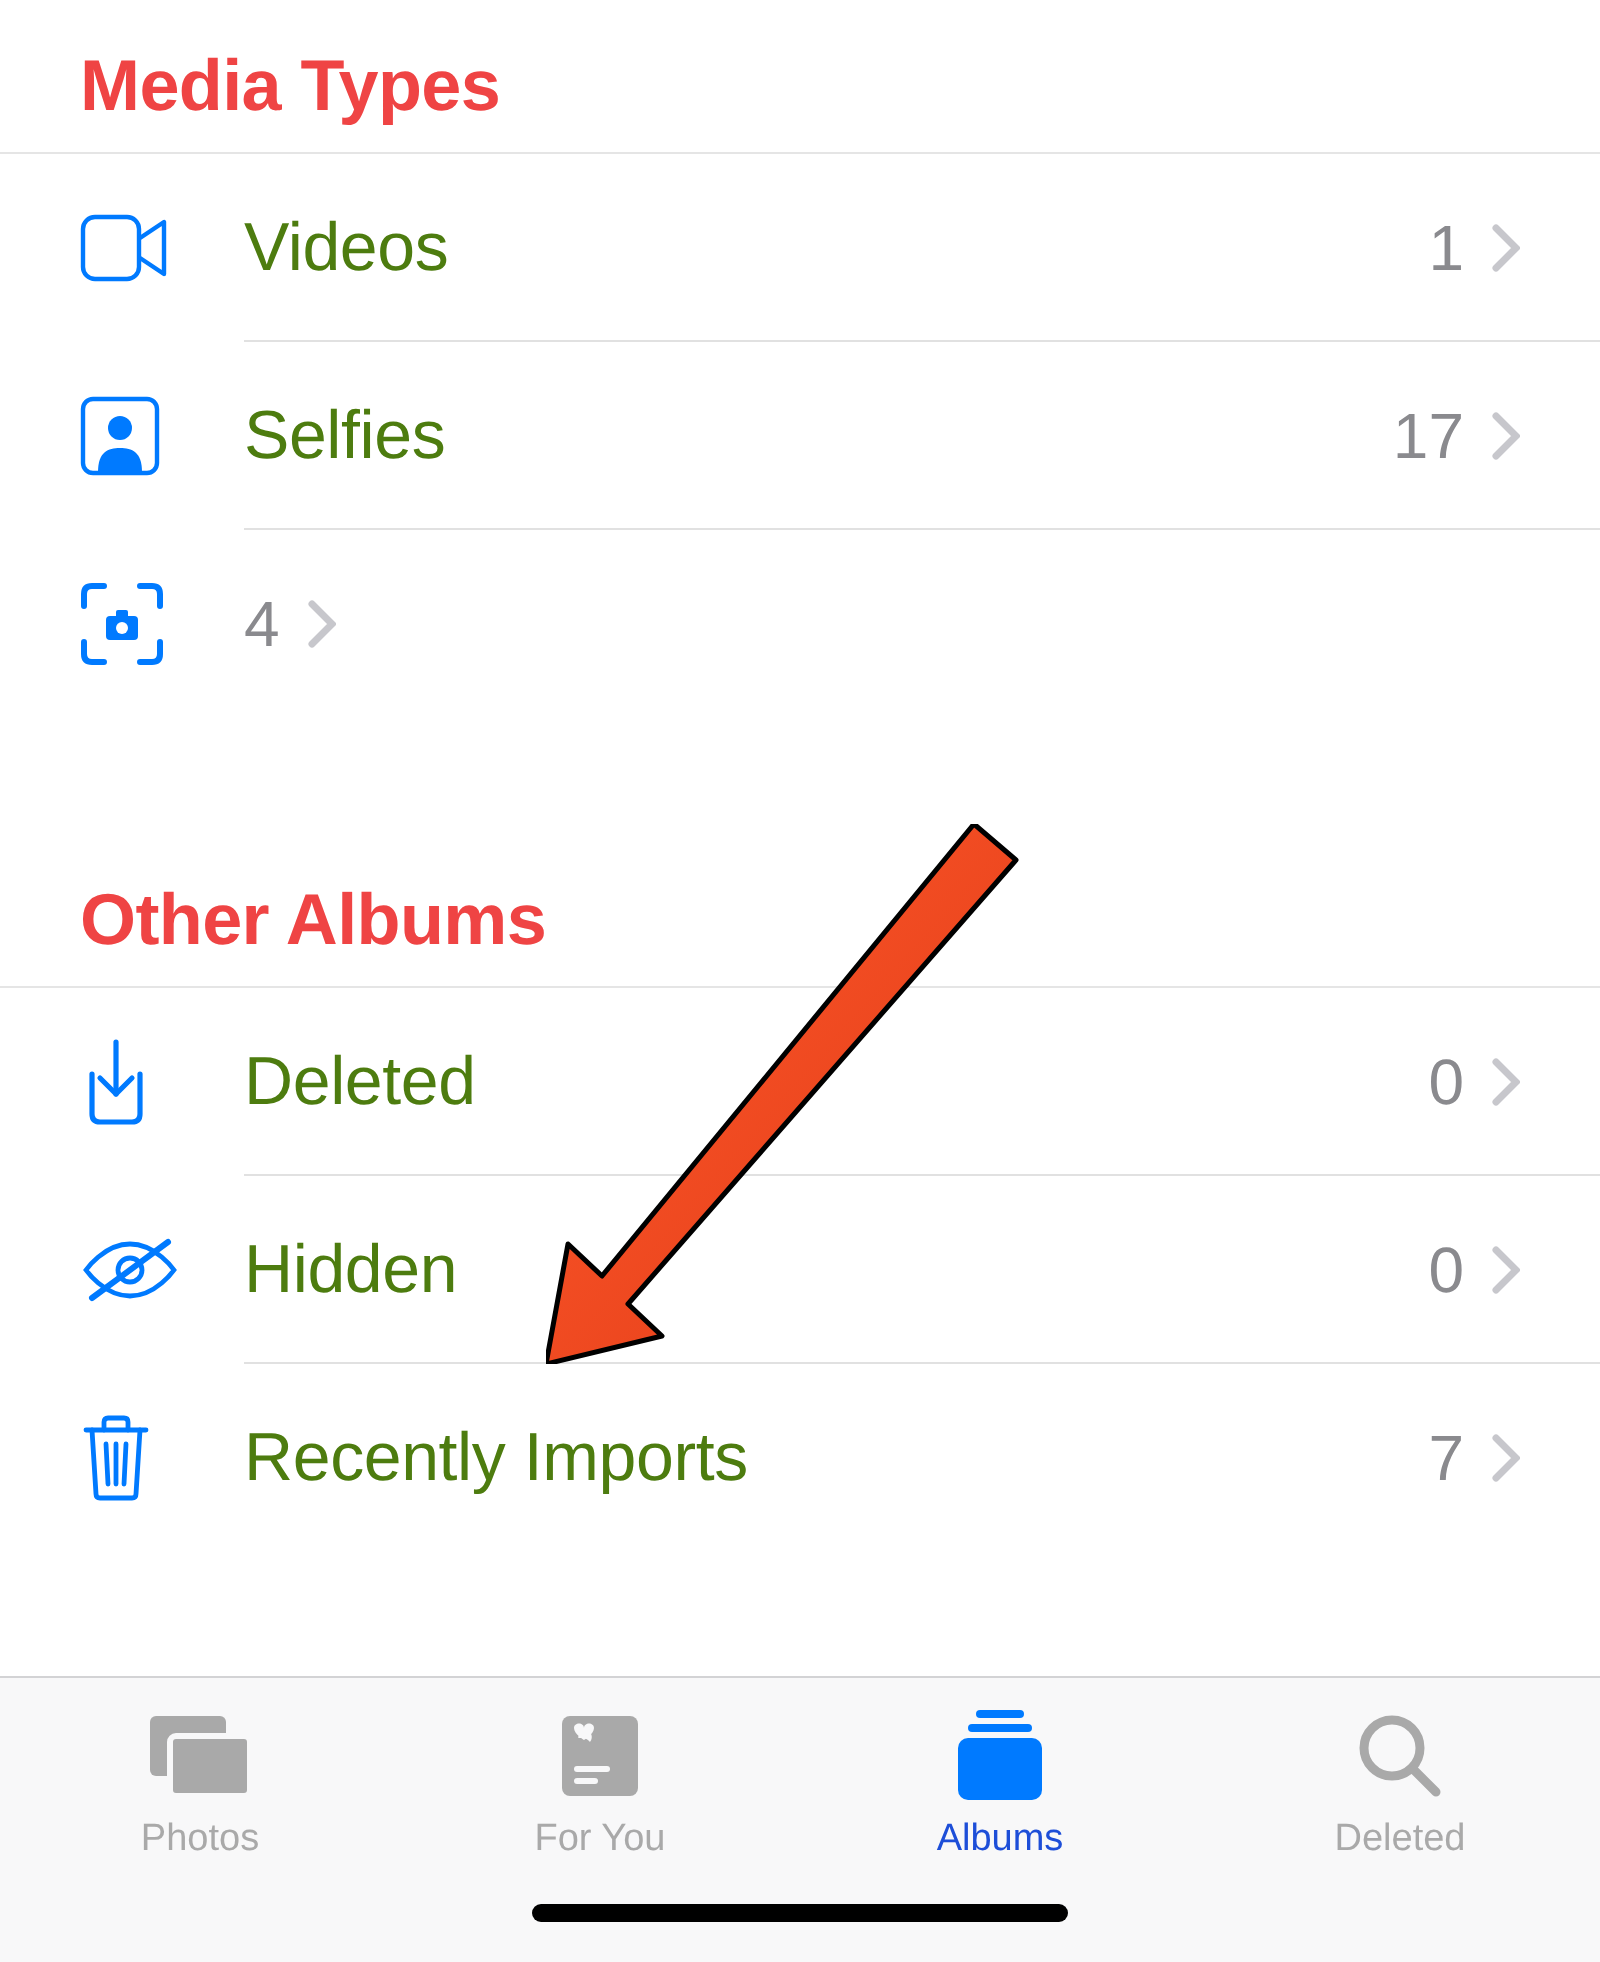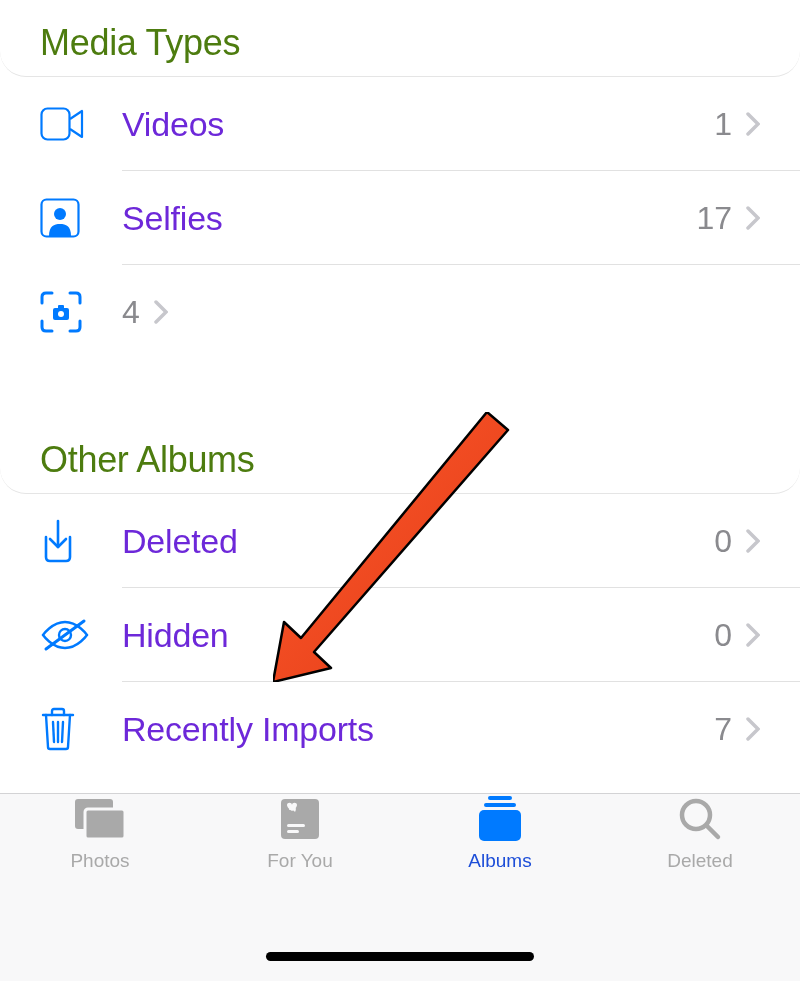--- a/index.html
+++ b/index.html
@@ -16,26 +16,25 @@
       position: relative;
       overflow: hidden;
     }
     .content {
       padding: 0;
       height: 788px;
       overflow: hidden;
     }
     .section-header {
       font-size: 36px;
-      font-weight: 400;
-      color: #4d7c0f;
+      font-weight: 700;
+      color: #ef4444;
       padding: 22px 40px 12px 40px;
       letter-spacing: -0.3px;
       border-bottom: 1px solid #e5e5e5;
-      border-radius: 26px;
     }
     .section-header.other {
       margin-top: 58px;
     }
     .list-row {
       display: flex;
       align-items: center;
       padding: 0 40px;
       height: 94px;
       position: relative;
@@ -58,44 +57,45 @@
       display: flex;
       align-items: center;
       justify-content: flex-start;
     }
     .icon-slot svg {
       color: #007aff;
     }
     .row-label {
       font-size: 34px;
       font-weight: 400;
-      color: #6d28d9;
+      color: #4d7c0f;
       flex: 1;
       letter-spacing: -0.2px;
     }
     .row-count {
       font-size: 32px;
       color: #8a8a8e;
       margin-right: 14px;
     }
     .chevron {
       color: #c7c7cc;
       display: flex;
       align-items: center;
     }
     .tabbar {
       position: absolute;
       left: 0;
       right: 0;
       bottom: 0;
-      height: 188px;
+      height: 143px;
       background: #f8f8f9;
       border-top: 1px solid #d3d3d5;
       display: flex;
       justify-content: space-around;
+      padding-top: 14px;
     }
     .tab {
       flex: 1;
       display: flex;
       flex-direction: column;
       align-items: center;
       cursor: pointer;
     }
     .tab-icon {
       height: 50px;

